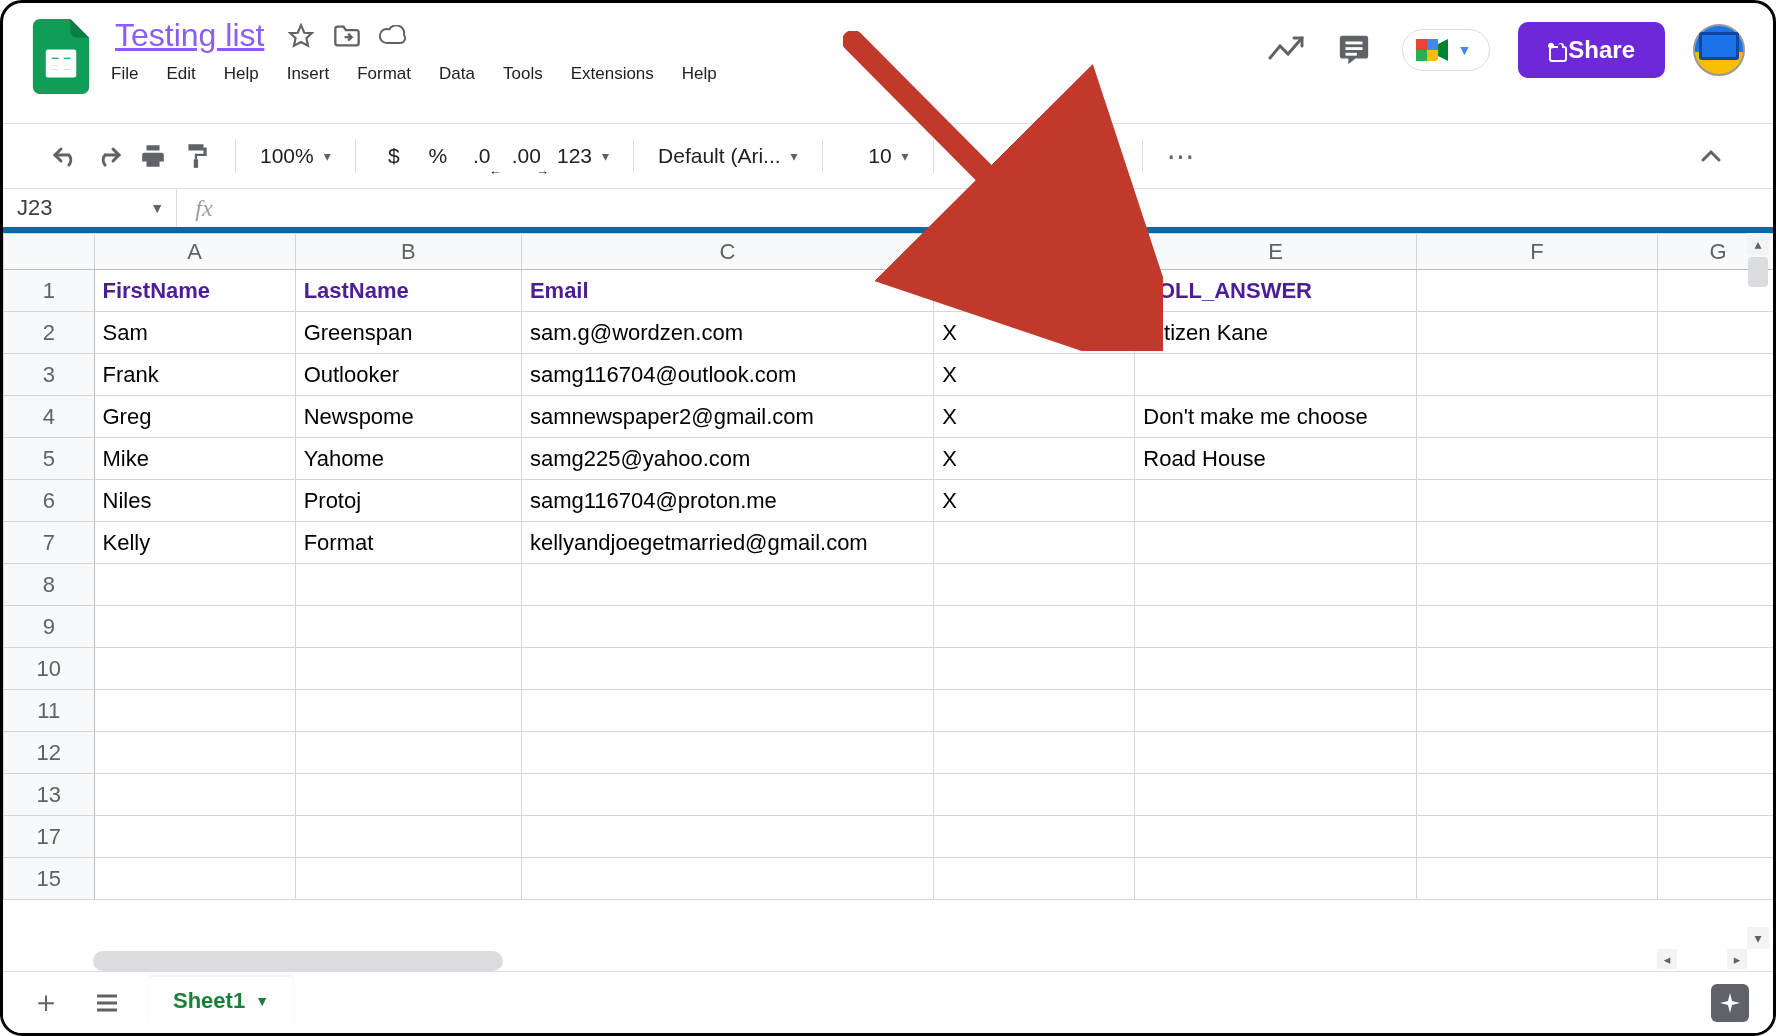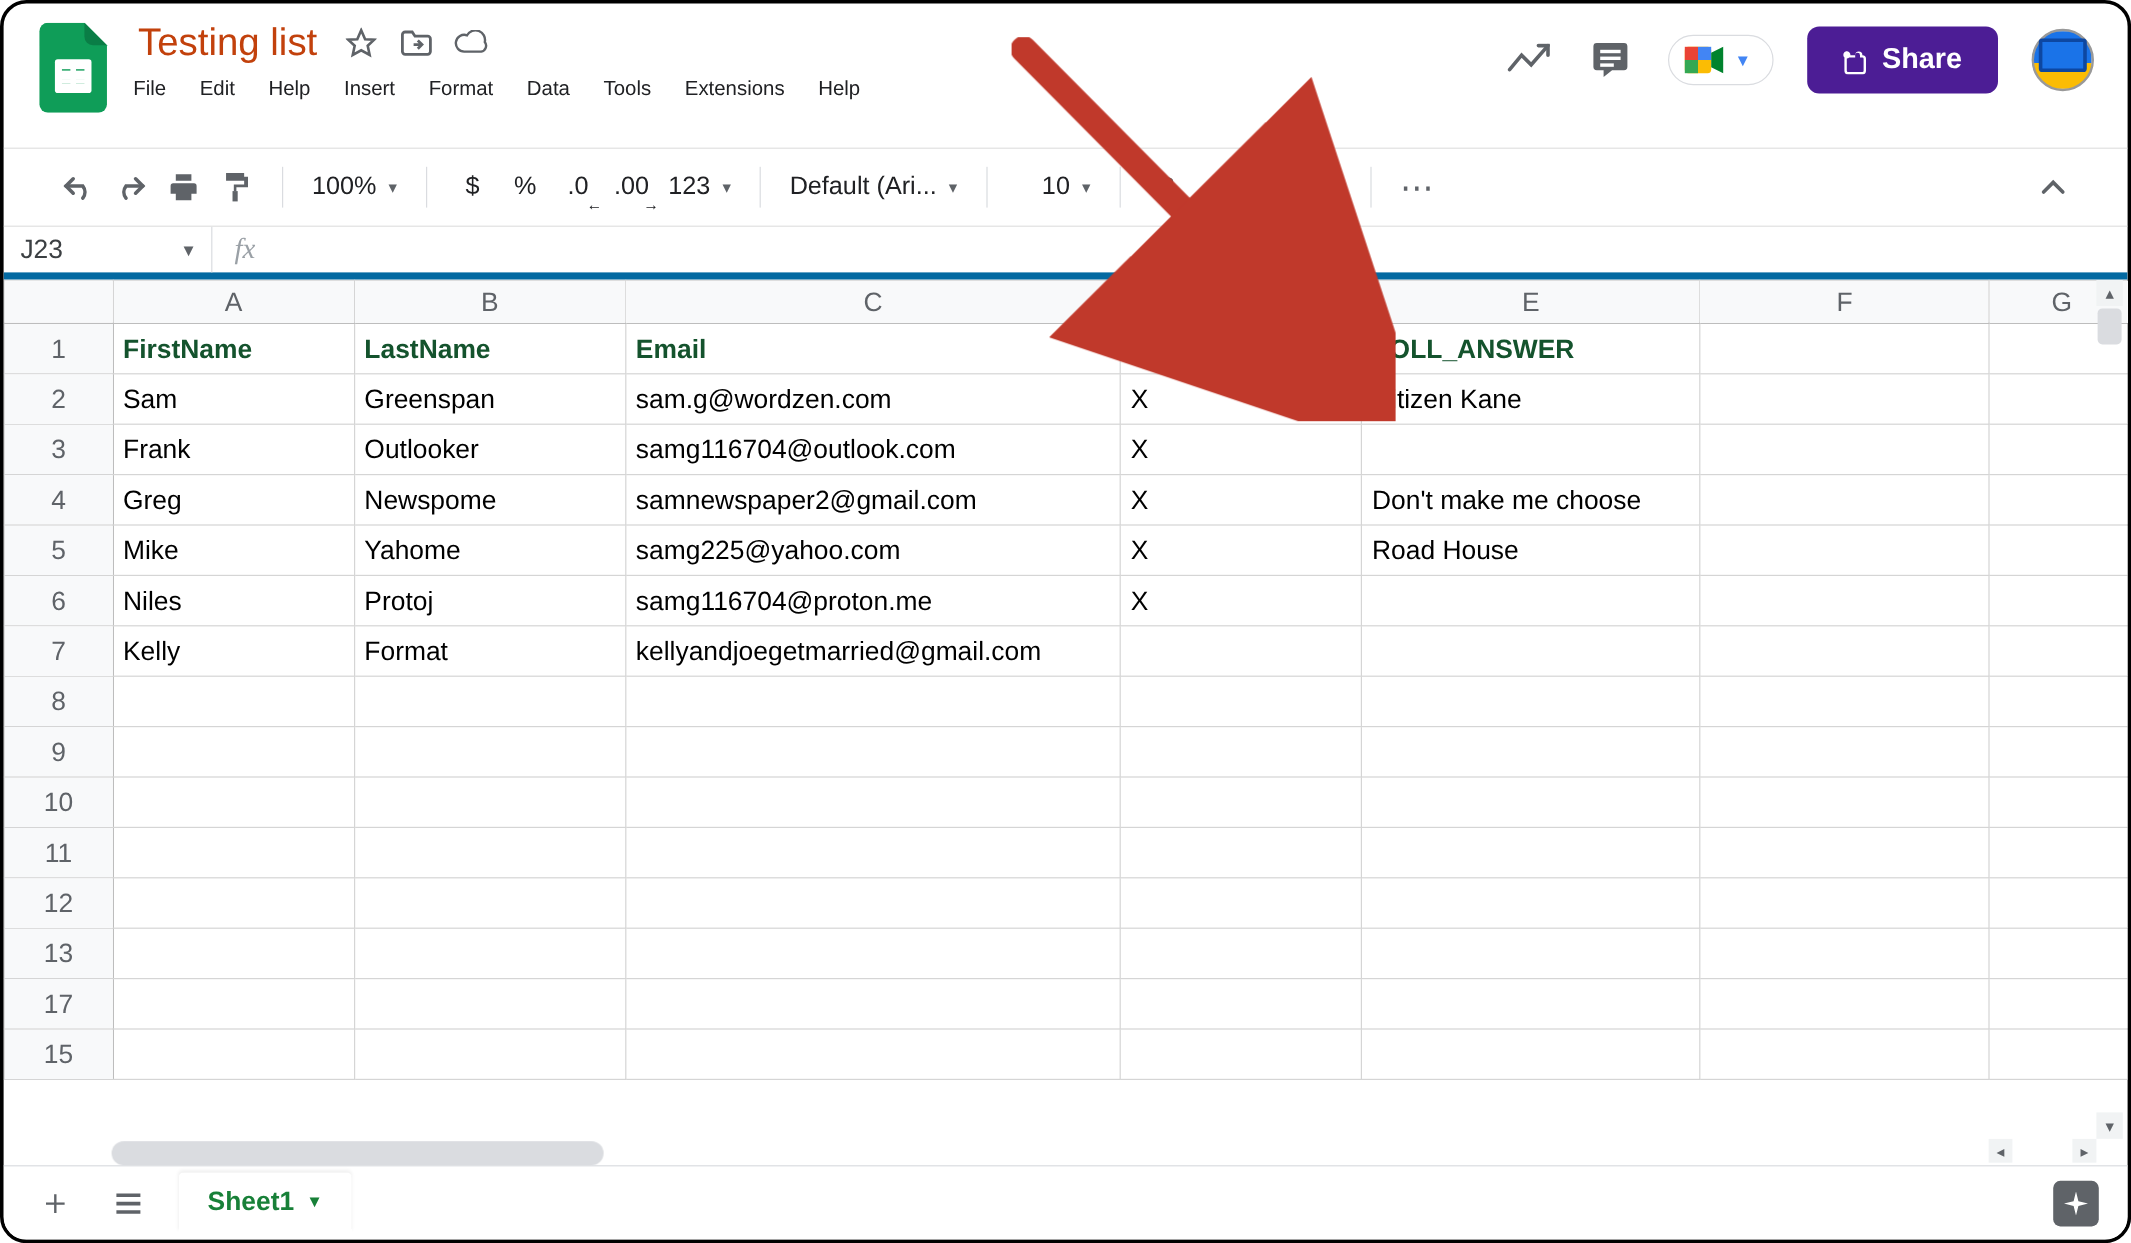--- a/index.html
+++ b/index.html
@@ -22,41 +22,41 @@
   }
   .logo {
     width: 60px; height: 75px;
     display:flex; align-items:center; justify-content:center;
     margin-right: 20px;
     margin-top:4px;
   }
   .logo svg { width: 58px; height: 75px; }
   .title-block { flex: 0 0 auto; }
   .title-row { display:flex; align-items:center; gap: 18px; }
-  .doc-title { font-size: 32px; color:#c2410c; letter-spacing:0px; padding:2px 4px;}
+  .doc-title { font-size: 32px; color:#8b5cf6; letter-spacing:0px; padding:2px 4px;text-decoration:underline;}
   .title-icons { display:flex; gap:16px; color:#5f6368;}
   .title-icons span { display:inline-flex; align-items:center; justify-content:center; width:30px; height:30px;}
   .menu-row { display:flex; gap:28px; margin-top:8px; font-size:17px; color:#202124;}
   .menu-row span { cursor:default; }
   .header-right {
     margin-left:auto;
     display:flex;
     align-items:center;
     gap:28px;
     height:70px;
   }
   .hdr-icon { color:#5f6368; display:inline-flex; align-items:center; justify-content:center; width:40px; height:40px;}
   .meet-pill {
     border:1px solid #dadce0; border-radius:30px; padding:6px 18px 6px 12px;
     display:flex; align-items:center; gap:8px;
   }
   .share-btn {
-    background:#4c1d95; color:#fff; border-radius:10px;
+    background:#6d28d9; color:#fff; border-radius:10px;
     padding:14px 30px; font-size:24px; font-weight:600;
-    display:flex; align-items:center; gap:12px;
+    display:flex; align-items:center; 
   }
   .avatar {
     width:52px; height:52px; border-radius:50%;
     background: linear-gradient(#1a73e8 55%, #fbbc04 55%);
     border:2px solid #999;
     position:relative;
   }
   .avatar::after{
     content:""; position:absolute; left:50%; top:6px; transform:translateX(-50%);
     width:34px; height:22px; background:#1a73e8; border:3px solid #0d47a1; border-radius:3px;
@@ -110,21 +110,21 @@
   }
   .sheet thead th {
     background:#f8f9fa; color:#5f6368; font-weight:400; text-align:center;
     height:36px; position:sticky; top:0;
   }
   .sheet .rowhdr {
     background:#f8f9fa; color:#5f6368; text-align:center; font-weight:400;
     width:90px; position:sticky; left:0;
   }
   .corner { background:#f8f9fa; width:90px; }
-  .hdr-row td, .hdr-row th.data { font-weight:700; color:#14532d; }
+  .hdr-row td, .hdr-row th.data { font-weight:700; color:#4c1d95; }
   .colA{width:200px;} .colB{width:225px;} .colC{width:410px;}
   .colD{width:200px;} .colE{width:280px;} .colF{width:240px;} .colG{width:120px;}
   
   .sheet thead th { border-bottom:1px solid #bdbdbd; }
   .sheet .rowhdr { border-right:1px solid #bdbdbd;}
   
   .corner { border-right:4px solid #bdbdbd; border-bottom:4px solid #bdbdbd;}
   
   .hscroll { position:absolute; bottom:0; left:90px; height:20px; width:410px; background:#dadce0; border-radius:10px;}
   .vscroll-area { position:absolute; right:4px; top:0; bottom:22px; width:22px;}

